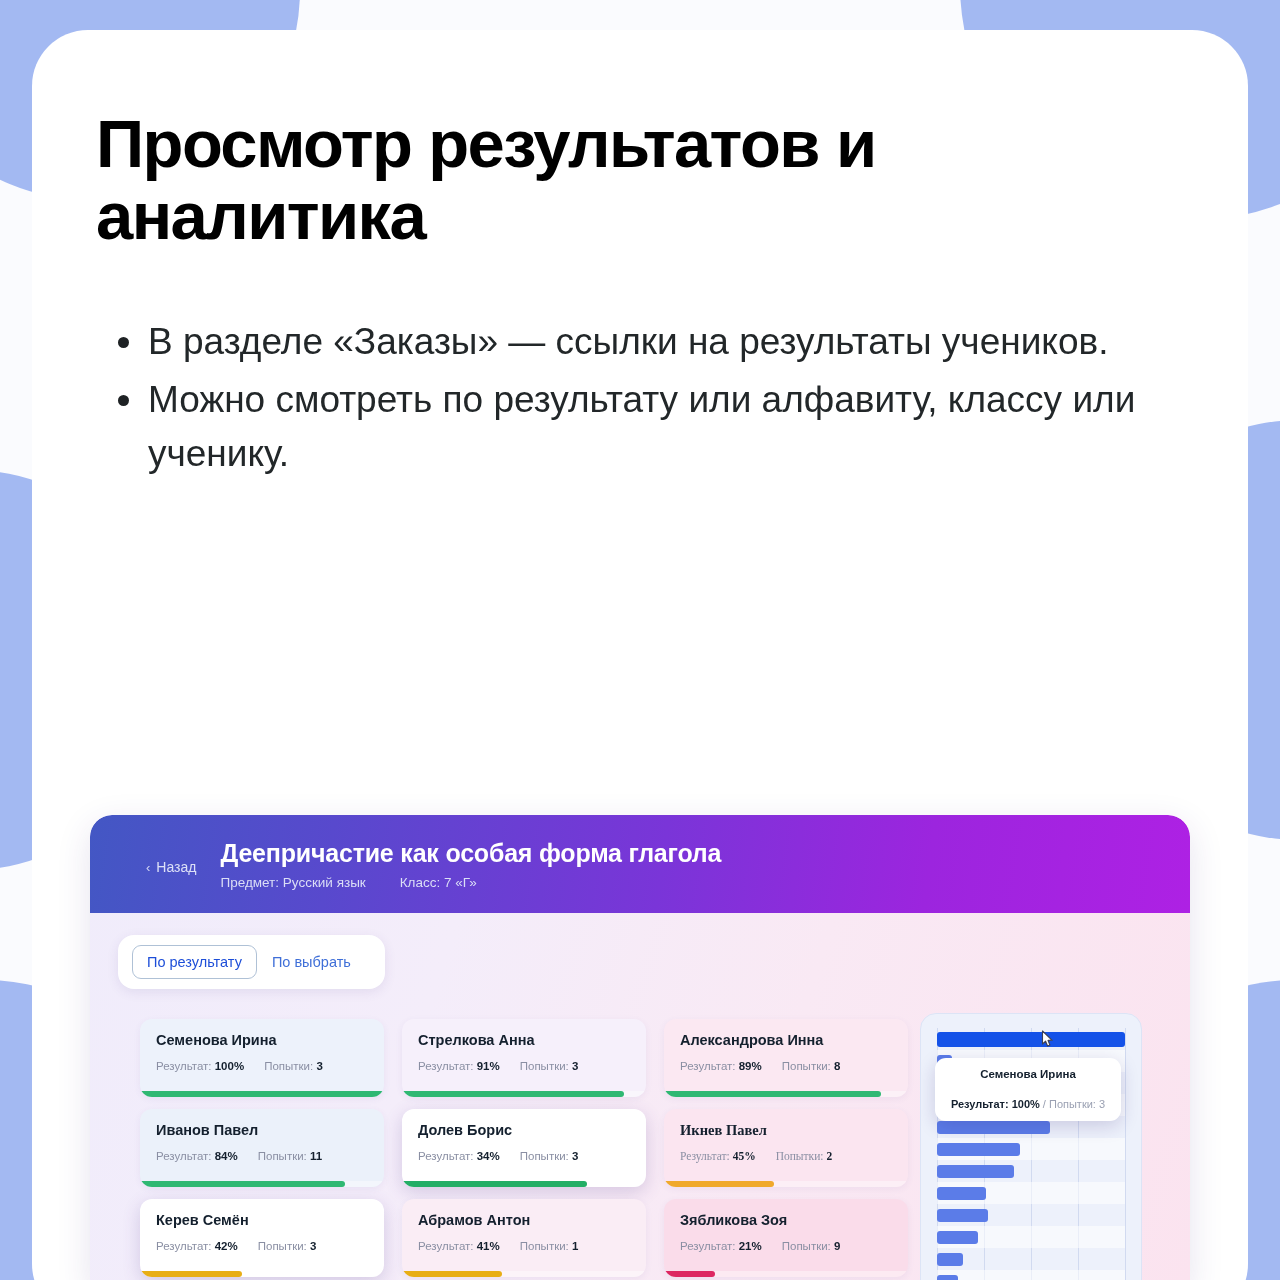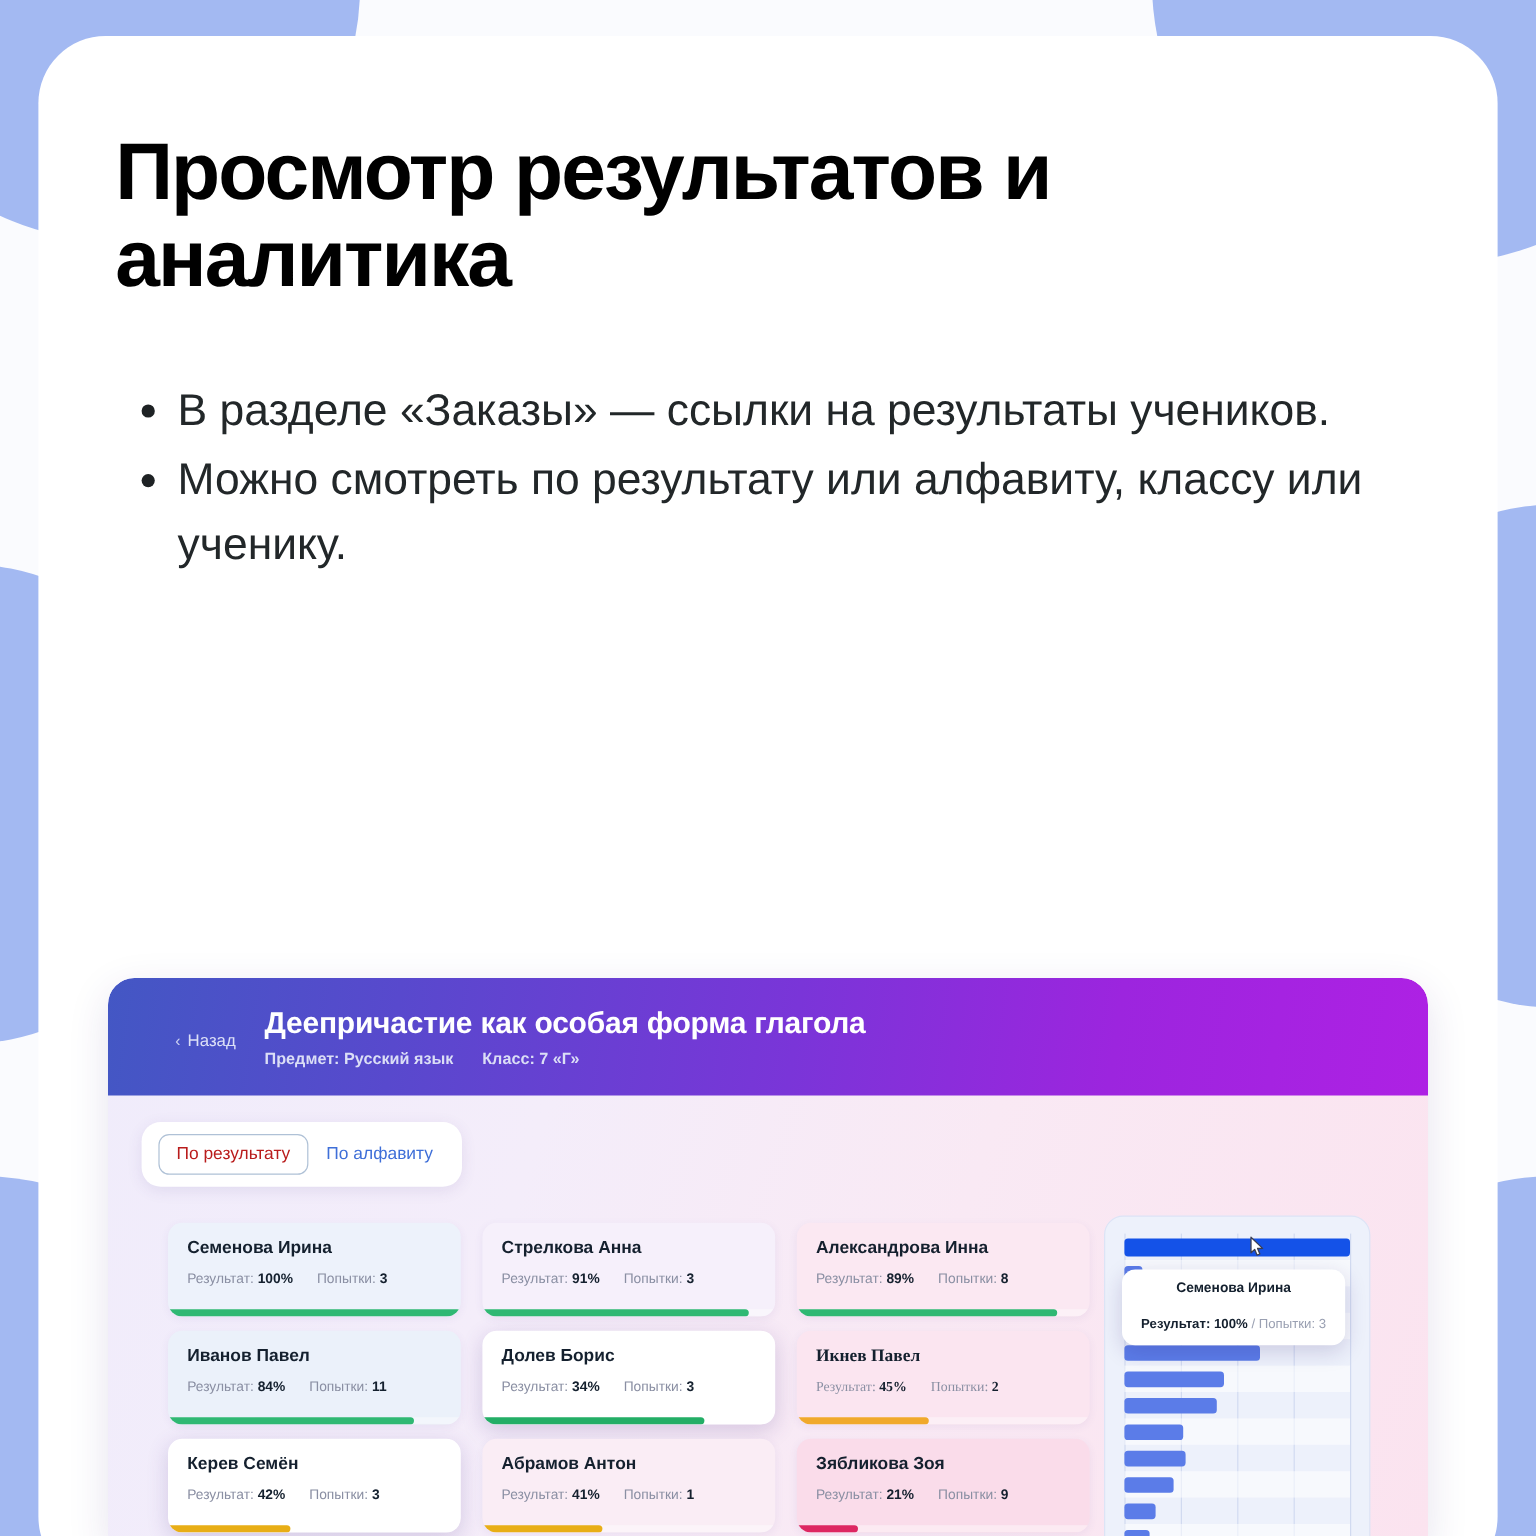--- a/index.html
+++ b/index.html
@@ -96,21 +96,21 @@
     color:#FFFFFF;
     font-size:25px;
     font-weight:700;
     letter-spacing:-.2px;
     line-height:1.2;
   }
   .app-sub{
     margin-top:7px;
     color:#DBDEF6;
     font-size:13.5px;
-    display:flex;gap:24px;font-weight:bold;
+    display:flex;gap:34px;
   }
 
   
   .app-body{position:relative;padding:22px 0 0 0;height:372px;}
 
   .toggle-wrap{
     margin-left:28px;
     width:267px;height:54px;
     background:#FFFFFF;
     border-radius:16px;
@@ -121,21 +121,21 @@
   .toggle-btn{
     font-size:14.5px;
     padding:8px 14px;
     border-radius:9px;
     cursor:pointer;
     white-space:nowrap;
   }
   .toggle-btn.active{
     background:#FFFFFF;
     border:1.3px solid #AFC1D6;
-    color:#b91c1c;
+    color:#1d4ed8;
   }
   .toggle-btn.inactive{
     color:#3F6FD8;
     border:1.3px solid transparent;
   }
 
   
   .grid{
     position:absolute;
     left:50px;top:106px;
@@ -256,21 +256,21 @@
           <span>Предмет: Русский язык</span>
           <span>Класс: 7 «Г»</span>
         </div>
       </div>
     </div>
 
     <div class="app-body">
 
       <div class="toggle-wrap">
         <div class="toggle-btn active">По результату</div>
-        <div class="toggle-btn inactive">По алфавиту</div>
+        <div class="toggle-btn inactive">По выбрать</div>
       </div>
 
       <div class="grid" id="student-grid">
           <div class="st-card" style="background: rgb(237, 242, 251);">
             <div class="st-name">Семенова Ирина</div>
             <div class="st-meta">
               <span>Результат: <b>100%</b></span>
               <span>Попытки: <b>3</b></span>
             </div>
             <div class="st-bar-track">

